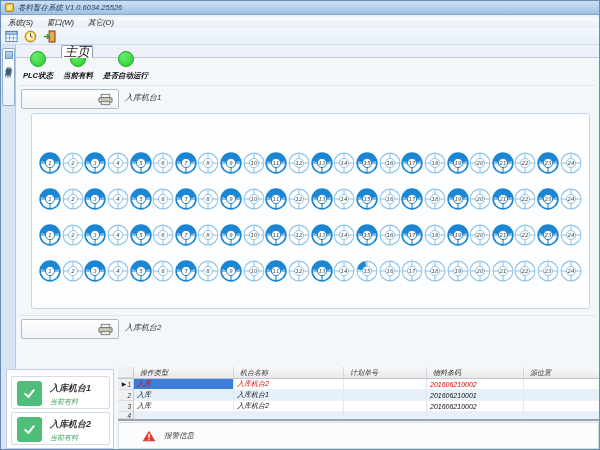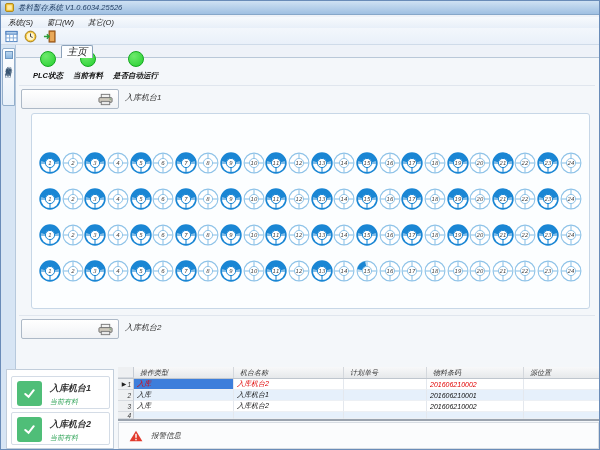--- a/index.html
+++ b/index.html
@@ -22,24 +22,24 @@
   .tool-btn svg{width:13px;height:13px;}
 
   
   .dock-strip{left:0;top:44px;width:15px;height:406px;background:#d7e5f4;border-right:1px solid #b7c9dc;}
   .dock-tab{position:absolute;left:1px;top:3px;width:13px;height:58px;background:linear-gradient(#ffffff,#e8f1fa);border:1px solid #93afcc;border-radius:2px 0 0 2px;display:flex;flex-direction:column;align-items:center;padding-top:2px;}
   .dock-tab .mini-ic{width:8px;height:8px;background:linear-gradient(#bcd6ef,#8db8e0);border:1px solid #6f97c0;margin-bottom:2px;}
   .dock-tab-label{writing-mode:vertical-rl;font-size:6.5px;color:#33506e;letter-spacing:1px;line-height:9px;}
 
   
   .tab-page{left:15px;top:56px;width:585px;height:394px;background:#f4f7fa;border-top:1px solid #b9c8d8;}
-  .tab-home{left:60px;top:44px;width:32px;height:13px;background:#fdfeff;border:1px solid #8ca2ba;border-bottom:none;border-radius:2px 2px 0 0;z-index:3;display:flex;align-items:center;justify-content:center;font-size:10px;color:#222;}
+  .tab-home{left:60px;top:44px;width:32px;height:13px;background:#fdfeff;border:1px solid #8ca2ba;border-bottom:none;border-radius:2px 2px 0 0;z-index:3;display:flex;align-items:center;justify-content:center;font-size:13px;color:#222;}
 
   
-  .status-row{left:32px;top:50px;display:flex;gap:10px;}
+  .status-row{left:22px;top:50px;display:flex;gap:10px;}
   .indicator{display:flex;flex-direction:column;align-items:center;}
   .status-light{width:16px;height:16px;border-radius:50%;border:1px solid #14a81f;margin-bottom:4px;}
   .status-label{font-size:7.5px;font-weight:bold;color:#111;white-space:nowrap;}
 
   
   .machine-section{left:18px;width:576px;height:26px;border-top:1px solid #e0e6ee;}
   .print-btn{position:absolute;left:2px;top:3px;width:98px;height:20px;background:linear-gradient(#ffffff,#f0f2f5);border:1px solid #adb9c7;border-radius:2px;display:flex;align-items:center;justify-content:flex-end;padding-right:5px;}
   .print-btn svg{width:15px;height:13px;}
   .machine-label{position:absolute;left:106px;top:6px;font-size:8px;color:#333;}
 
@@ -62,21 +62,21 @@
   .t-header{display:flex;height:12px;background:linear-gradient(#f8f9fa,#e6e8ea);border-bottom:1px solid #bfc6ce;}
   .t-header .cell{font-size:7px;color:#333;display:flex;align-items:center;padding-left:6px;border-right:1px solid #d4d8dd;overflow:hidden;white-space:nowrap;}
   .t-row{display:flex;height:11px;background:#fff;}
   .t-row.tint{background:#e6f0fb;}
   .t-row .cell{font-size:7px;color:#111;display:flex;align-items:center;padding-left:3px;border-right:1px solid #e4e8ee;border-bottom:1px solid #edf0f4;overflow:hidden;white-space:nowrap;}
   .rowhdr{flex:0 0 16px;background:#eef0f2;border-right:1px solid #c6ccd4;border-bottom:1px solid #d7dbe0;font-size:6.5px;color:#333;display:flex;align-items:center;justify-content:flex-end;padding-right:2px;gap:1px;}
   .t-row.clip{height:7px;overflow:hidden;}
   .cur-arrow{font-size:6px;color:#222;line-height:1;}
 
   
-  .alarm-panel{left:117px;top:421px;width:481px;height:27px;background:#fbfcfd;border:1px solid #d8dde3;display:flex;align-items:center;padding-left:10px;gap:8px;}
+  .alarm-panel{left:117px;top:421px;width:481px;height:27px;background:#fbfcfd;border:1px solid #d8dde3;display:flex;align-items:center;padding-left:23px;gap:8px;}
   .alarm-panel svg{width:14px;height:12px;}
   .alarm-label{font-size:7.5px;color:#333;}
 </style>
 </head>
 <body>
 
 <div class="window">
 
   <div class="abs titlebar">
     <svg class="app-icon" viewBox="0 0 9 9">

